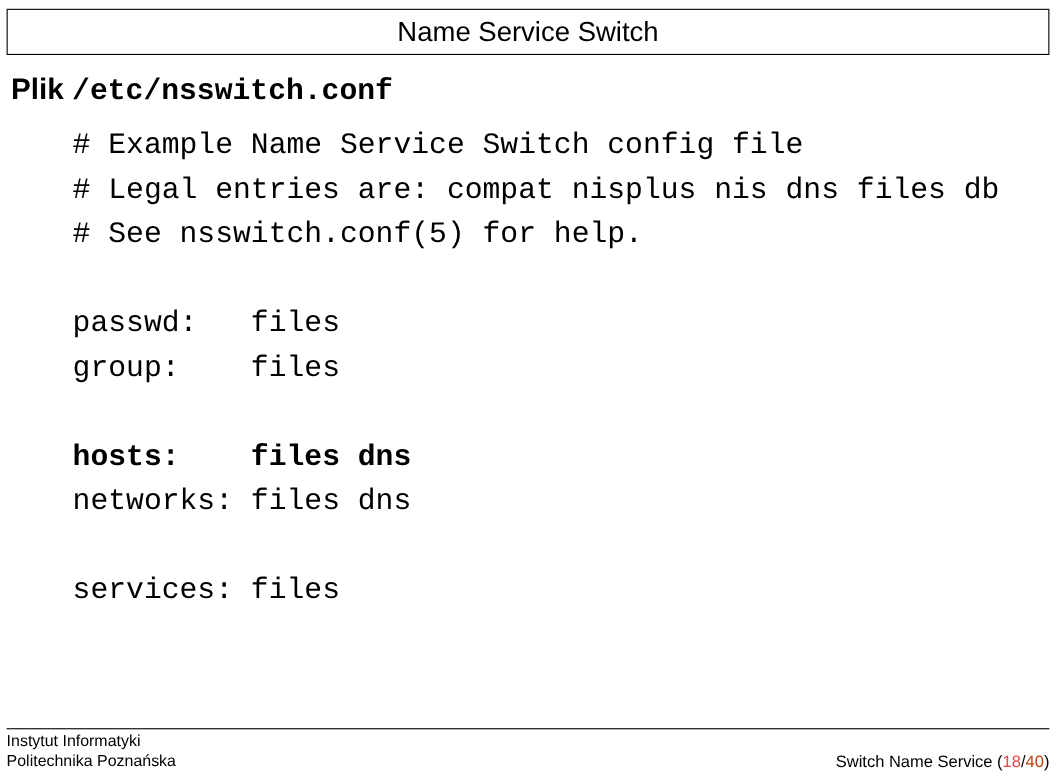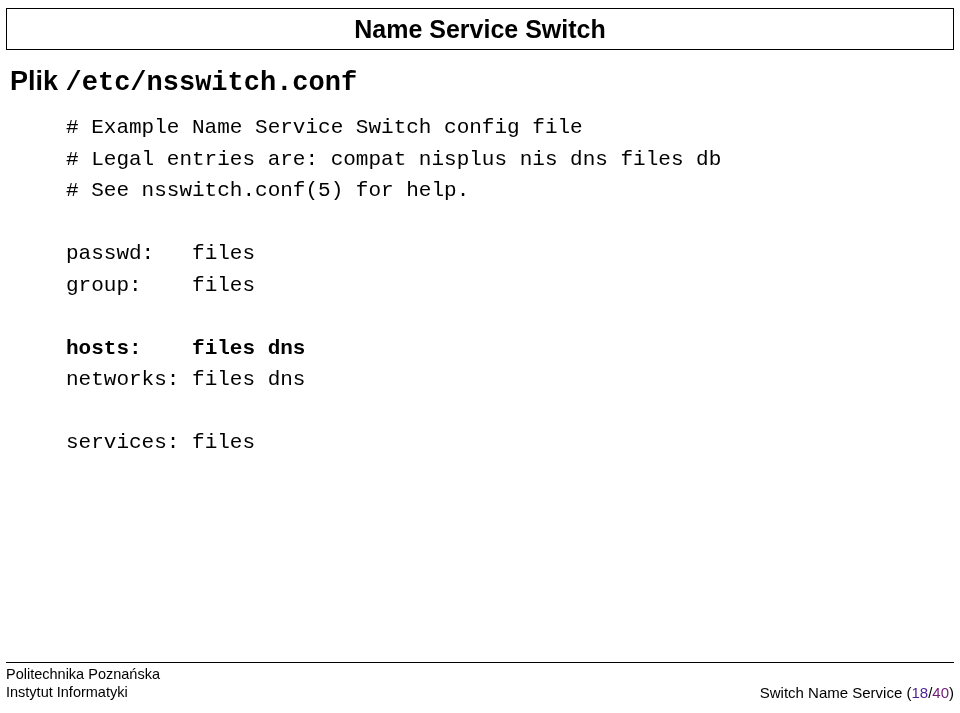--- a/index.html
+++ b/index.html
@@ -19,61 +19,61 @@
     right: 6px;
     border: 1.5px solid #000;
     height: 42px;
     display: flex;
     align-items: center;
     justify-content: center;
   }
   .title-box h1 {
     margin: 0;
     font-size: 25px;
-    font-weight: 700;
+    font-weight: 400;
   }
   .content {
     position: absolute;
     top: 60px;
     left: 6px;
     right: 6px;
     padding: 0 4px;
   }
   .file-line {
     font-size: 27px;
     font-weight: 700;
     margin: 6px 0 10px 0;
   }
   .mono, .code-block {
     font-family: "Courier New", Courier, monospace;
   }
   .code-block {
-    font-size: 21px;
+    font-size: 27px;
     line-height: 1.5;
     white-space: pre;
     margin-left: 56px;
     margin-top: 14px;
   }
   .bold { font-weight: 700; }
   .footer {
     position: absolute;
     left: 6px;
     right: 6px;
     bottom: 12px;
     border-top: 1px solid #000;
     padding-top: 2px;
     display: flex;
     justify-content: space-between;
     align-items: flex-end;
     font-size: 14.5px;
   }
   .footer-left { line-height: 1.25; }
   .footer-right { font-size: 15px; }
-  .page-current { color: #4c1d95; }
-  .page-total { color: #701a75; }
+  .page-current { color: #ef4444; }
+  .page-total { color: #c2410c; }
 </style>
 </head>
 <body>
 
 <div class="title-box">
   <h1>Name Service Switch</h1>
 </div>
 
 <div class="content">
 
@@ -90,19 +90,19 @@
 
 <span class="bold">hosts:    </span><span class="bold">files dns</span>
 <span>networks: </span><span>files dns</span>
 
 <span>services: </span><span>files</span></div>
 
 </div>
 
 <div class="footer">
   <div class="footer-left">
+    <div>Instytut Informatyki</div>
     <div>Politechnika Poznańska</div>
-    <div>Instytut Informatyki</div>
   </div>
   <div class="footer-right">
     <span>Switch Name Service (</span><span class="page-current">18</span><span>/</span><span class="page-total">40</span><span>)</span>
   </div>
 </div>
 
 </body></html>

